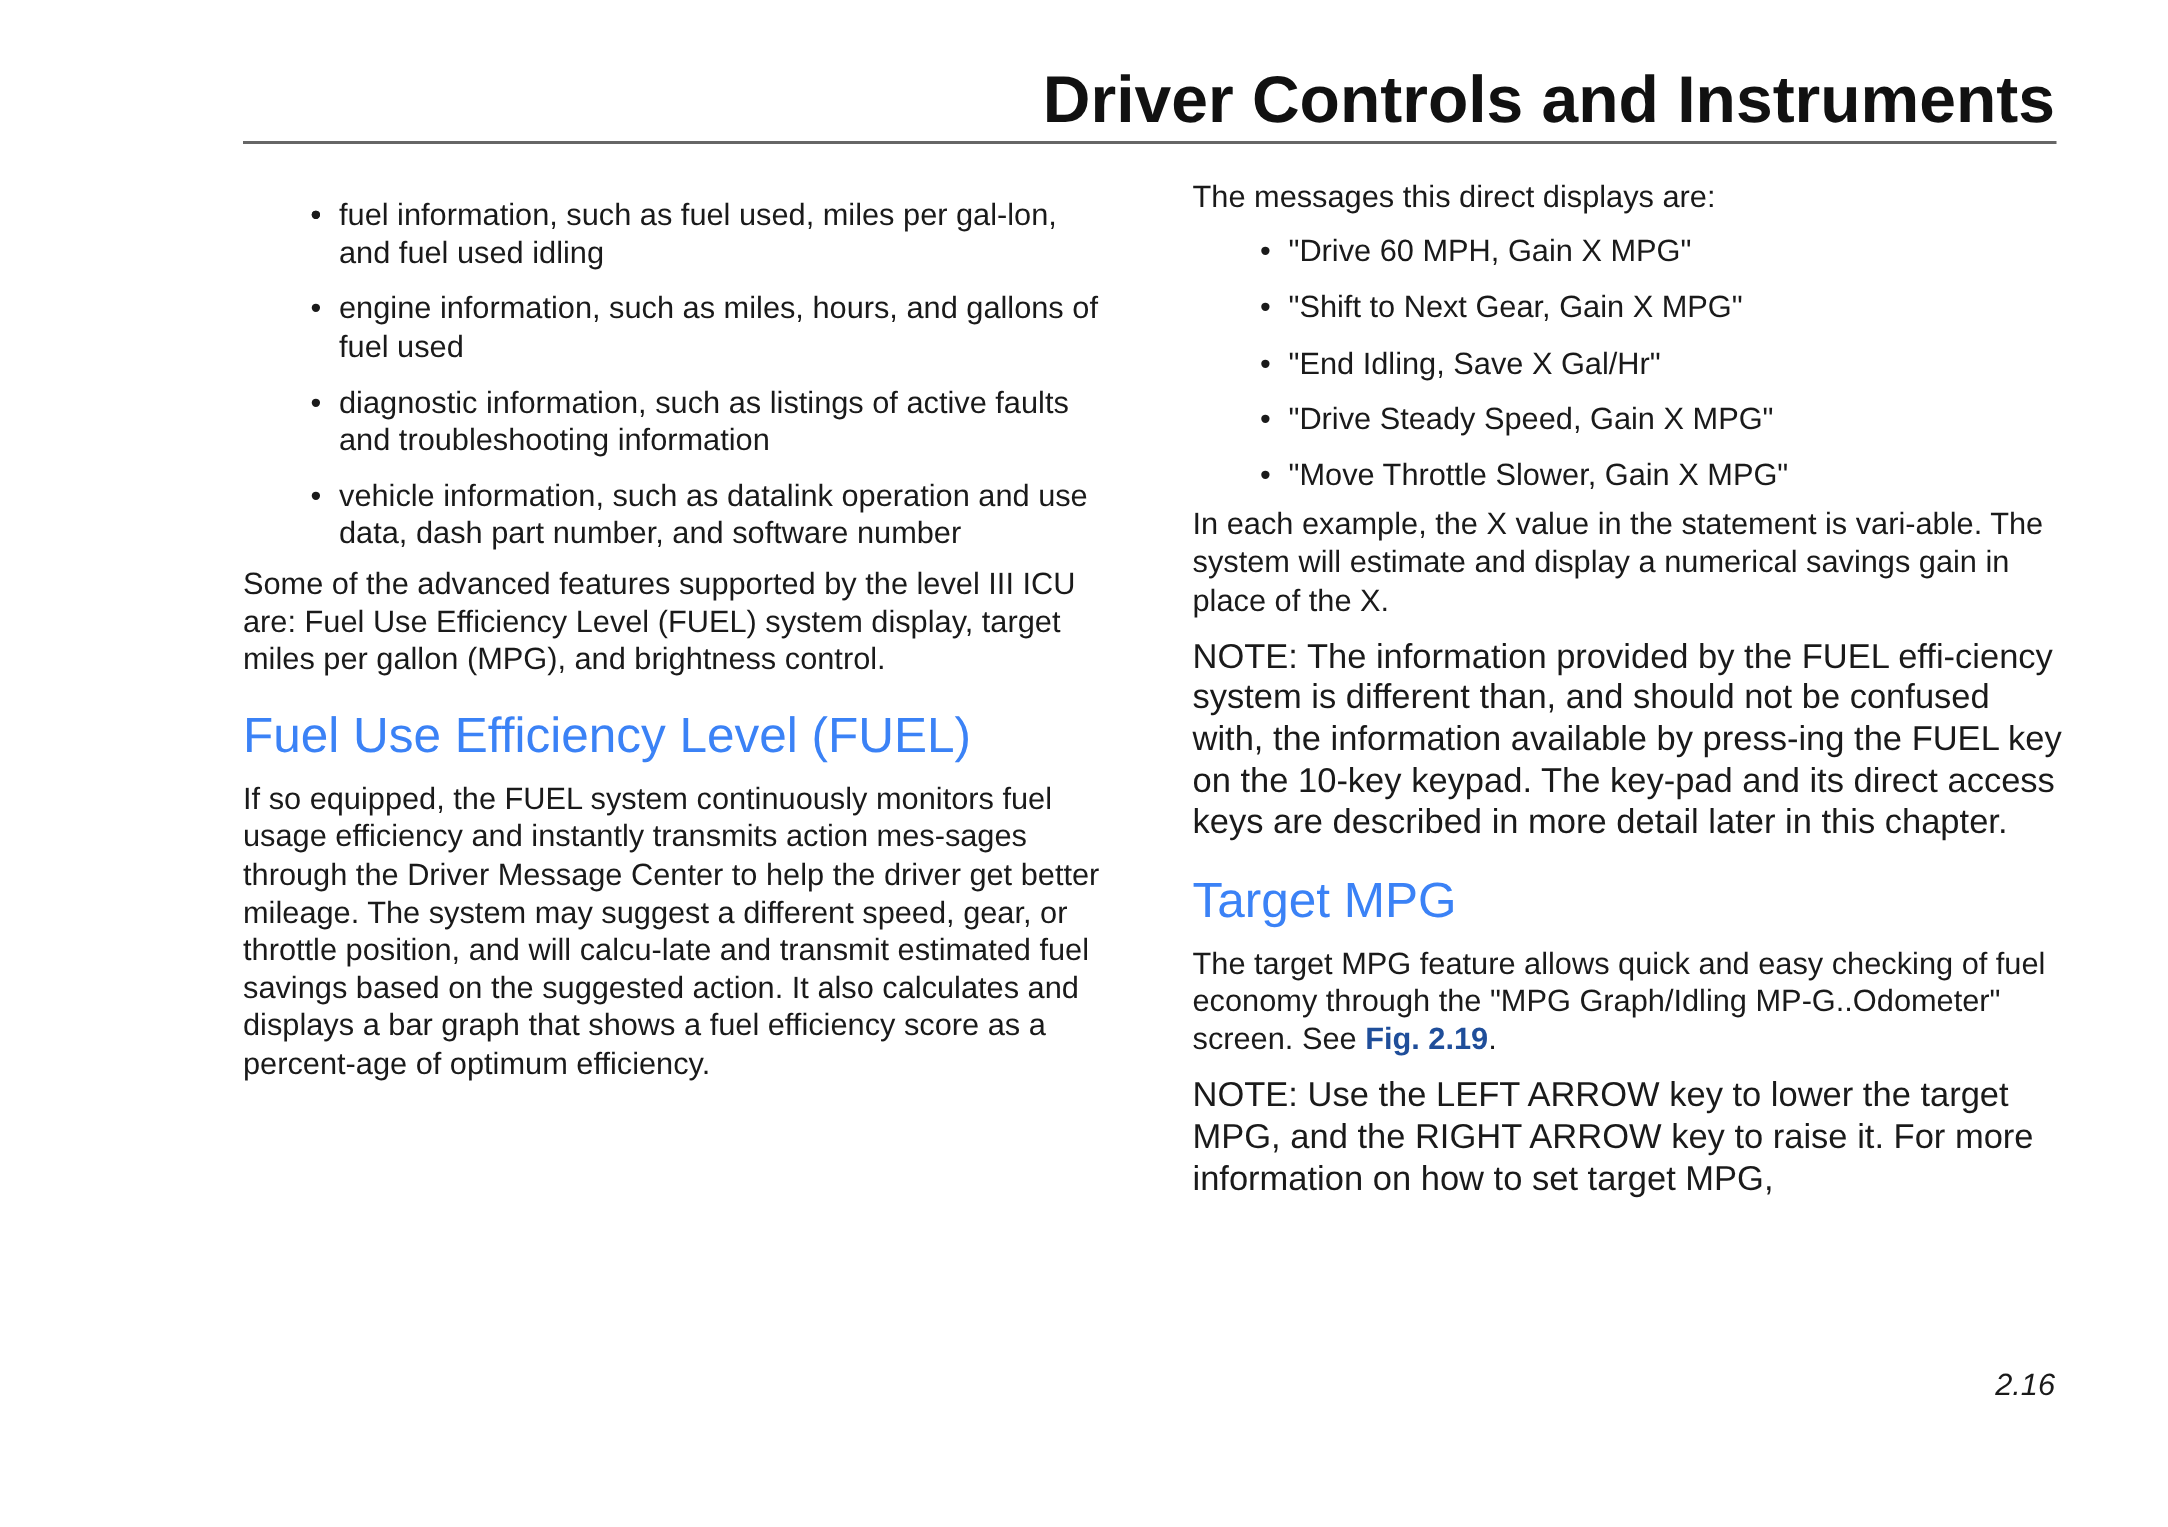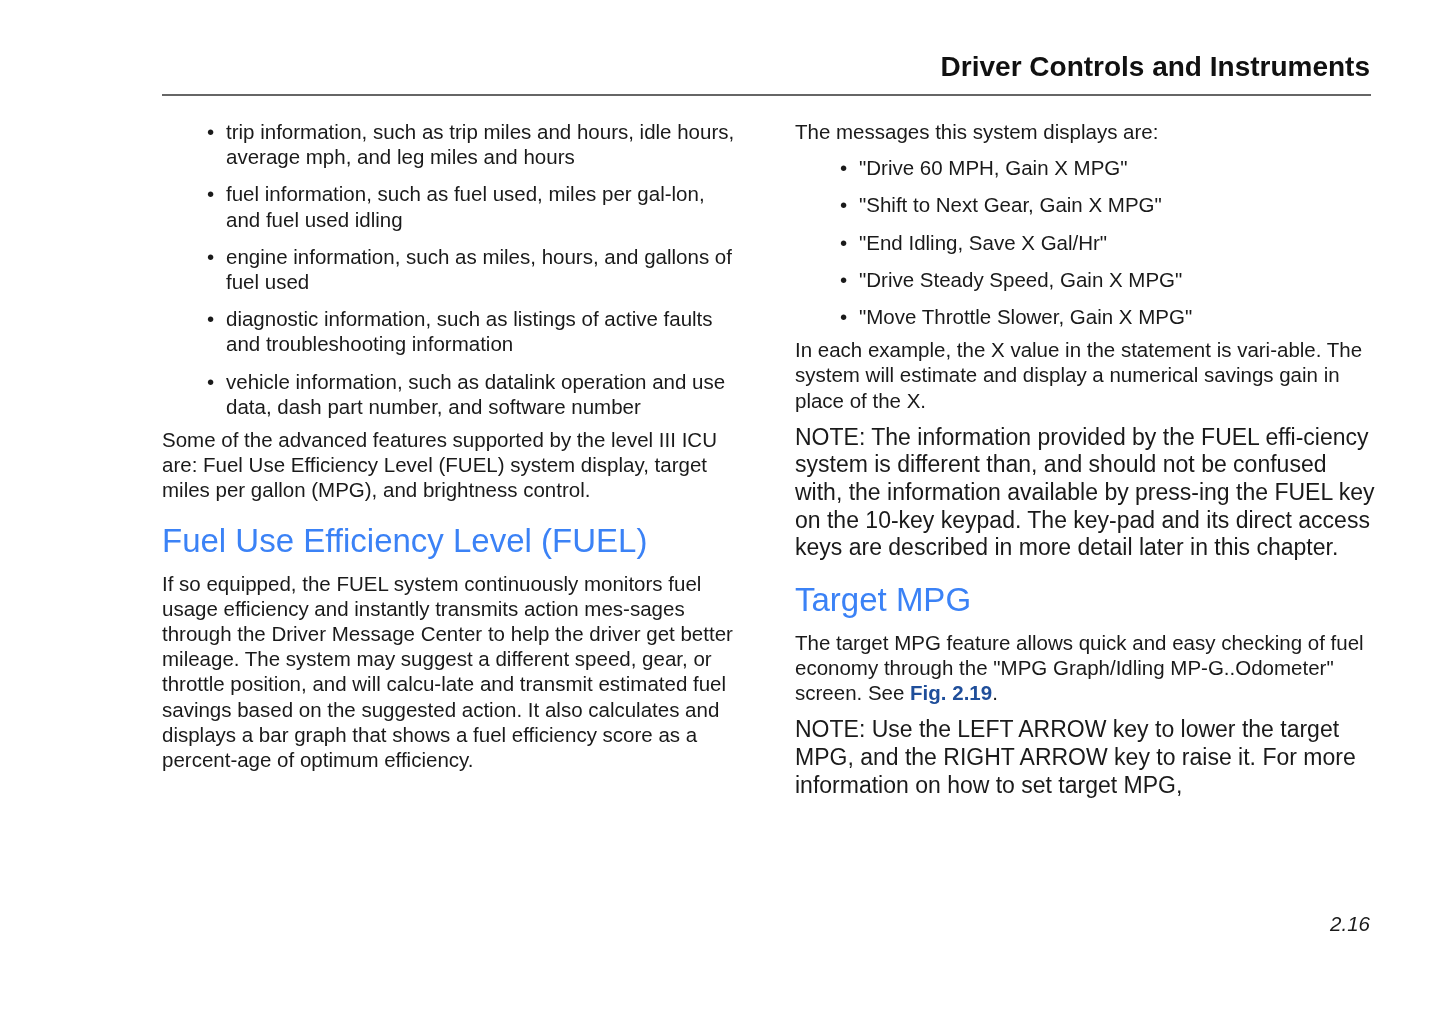--- a/index.html
+++ b/index.html
@@ -1,19 +1,19 @@
 <!DOCTYPE html>
 <html><head>
 <meta charset="utf-8">
 <style>
   html, body { margin: 0; padding: 0; background: #ffffff; }
   body { width: 1445px; height: 1018px; position: relative; overflow: hidden;
          font-family: "Liberation Sans", sans-serif; color: #1a1a1a; }
   .header-title { position: absolute; right: 75px; top: 40px; margin: 0;
-         font-family: "Liberation Sans", sans-serif; font-weight: bold; font-size: 28px; line-height: 54px; color: #111; }
+         font-family: "Liberation Sans", sans-serif; font-weight: bold; font-size: 44px; line-height: 54px; color: #111; }
   .header-rule { position: absolute; left: 162px; top: 94px; width: 1209px; height: 2px; background: #666; }
   .col { position: absolute; top: 119px; }
   .col-left { left: 162px; width: 580px; }
   .col-right { left: 795px; width: 580px; }
   .body-text { font-size: 20.5px; line-height: 25.2px; margin: 0 0 11px 0; }
   .large-text { font-size: 23px; line-height: 27.6px; margin: 0 0 10px 0; }
   ul.bullets { list-style: none; margin: 0; padding: 0; }
   ul.bullets li { position: relative; font-size: 20.5px; line-height: 25.2px; margin: 0 0 12px 0; }
   .col-left ul.bullets li { padding-left: 64px; }
   .col-right ul.bullets li { padding-left: 64px; margin-bottom: 12px; }
@@ -24,33 +24,33 @@
   .page-number { position: absolute; right: 75px; top: 912px; font-size: 20.5px; font-style: italic; }
 </style>
 </head>
 <body>
 
 <h1 class="header-title">Driver Controls and Instruments</h1>
 <div class="header-rule"></div>
 
 <div class="col col-left">
   <ul class="bullets">
-    <li><span class="bullet">•</span><span>trip information, such as trip miles and hours, idle hours, average mph, and leg miles and hours</span></li>
+    <li><span class="bullet">•</span></li>
     <li><span class="bullet">•</span><span>fuel information, such as fuel used, miles per gal-lon, and fuel used idling</span></li>
     <li><span class="bullet">•</span><span>engine information, such as miles, hours, and gallons of fuel used</span></li>
     <li><span class="bullet">•</span><span>diagnostic information, such as listings of active faults and troubleshooting information</span></li>
     <li style="margin-bottom:8px"><span class="bullet">•</span><span>vehicle information, such as datalink operation and use data, dash part number, and software number</span></li>
   </ul>
   <p class="body-text">Some of the advanced features supported by the level III ICU are: Fuel Use Efficiency Level (FUEL) system display, target miles per gallon (MPG), and brightness control.</p>
   <h2 class="section">Fuel Use Efficiency Level (FUEL)</h2>
   <p class="body-text">If so equipped, the FUEL system continuously monitors fuel usage efficiency and instantly transmits action mes-sages through the Driver Message Center to help the driver get better mileage. The system may suggest a different speed, gear, or throttle position, and will calcu-late and transmit estimated fuel savings based on the suggested action. It also calculates and displays a bar graph that shows a fuel efficiency score as a percent-age of optimum efficiency.</p>
 </div>
 
 <div class="col col-right">
-  <p class="body-text">The messages this system displays are:</p>
+  <p class="body-text">The messages this direct displays are:</p>
   <ul class="bullets">
     <li><span class="bullet">•</span><span>"Drive 60 MPH, Gain X MPG"</span></li>
     <li><span class="bullet">•</span><span>"Shift to Next Gear, Gain X MPG"</span></li>
     <li><span class="bullet">•</span><span>"End Idling, Save X Gal/Hr"</span></li>
     <li><span class="bullet">•</span><span>"Drive Steady Speed, Gain X MPG"</span></li>
     <li style="margin-bottom:8px"><span class="bullet">•</span><span>"Move Throttle Slower, Gain X MPG"</span></li>
   </ul>
   <p class="body-text">In each example, the X value in the statement is vari-able. The system will estimate and display a numerical savings gain in place of the X.</p>
   <p class="large-text">NOTE: The information provided by the FUEL effi-ciency system is different than, and should not be confused with, the information available by press-ing the FUEL key on the 10-key keypad. The key-pad and its direct access keys are described in more detail later in this chapter.</p>
   <h2 class="section">Target MPG</h2>

